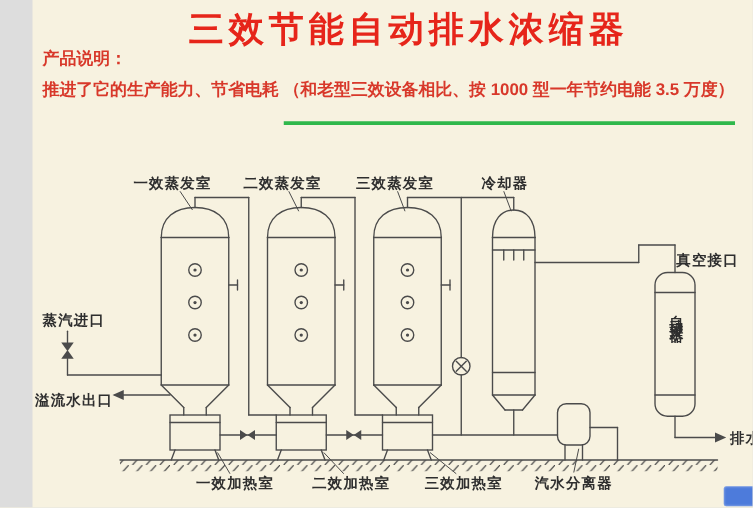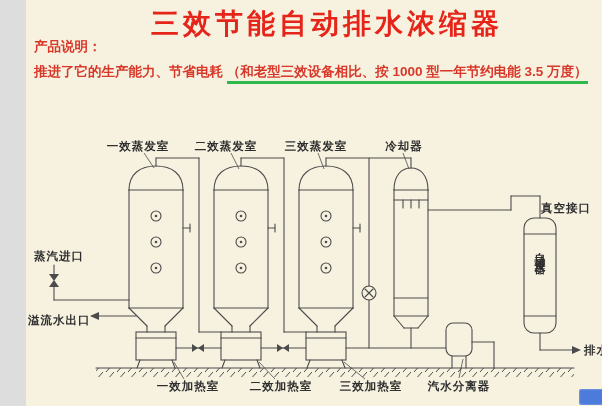--- a/index.html
+++ b/index.html
@@ -34,21 +34,21 @@
     font-size: 13.5px;
     font-weight: 600;
   }
   .desc p {
     margin: 0 0 7px 0;
     line-height: 18px;
     white-space: nowrap;
   }
   .hl {
     border-bottom: 3px solid var(--highlight-green, #2fb84b);
-    padding-bottom: 2px;
+    padding-bottom: 18px;
     text-align: right;
   }
   .diagram {
     position: absolute;
     left: 0;
     top: 138px;
   }
   .g-ln { stroke: var(--line-gray, #4b4b4b); fill: none; stroke-width: 1.1; stroke-linecap: round; }
   .g-thin { stroke: var(--line-gray, #4b4b4b); fill: none; stroke-width: 0.8; }
   .g-fl { fill: var(--line-gray, #4b4b4b); stroke: none; }

